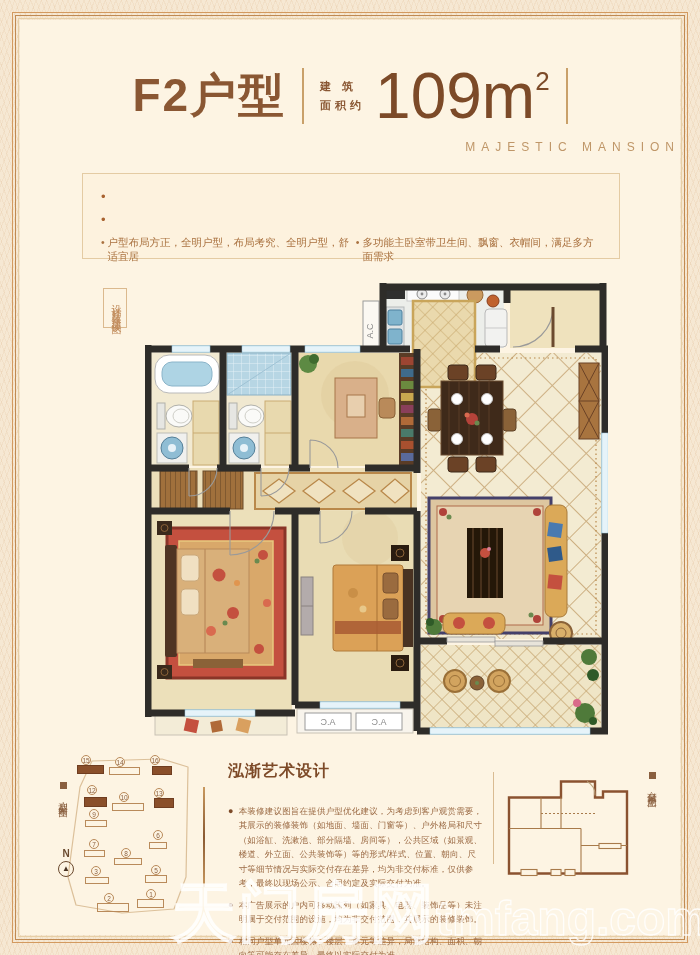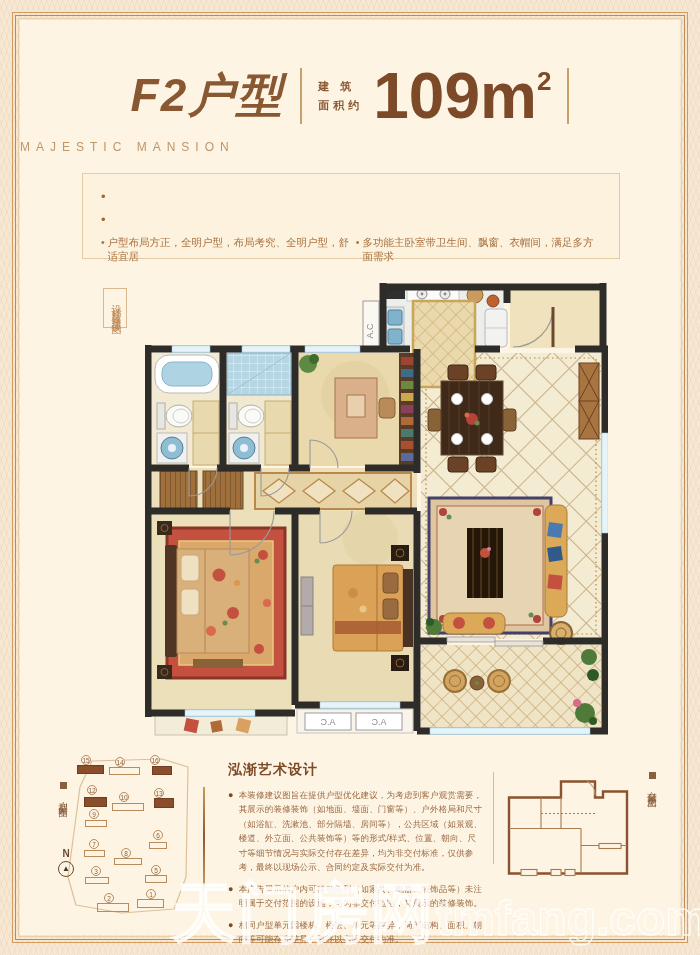--- a/index.html
+++ b/index.html
@@ -10,26 +10,26 @@
       repeating-linear-gradient(-70deg, rgba(205,150,95,0.10) 0 1px, transparent 1px 5px),
       #f6e8d3;}
   .frame{position:absolute;pointer-events:none;}
   .f1{inset:12px;border:1px solid #d39a5f;}
   .f2{inset:15px;border:1px solid #c08a52;}
   .f3{inset:18px;border:1px solid #e7cfa6;}
   .inner{position:absolute;inset:20px;background:#fdf4e3;}
 
   
   .hdr{position:absolute;left:0;top:34px;width:100%;height:84px;display:flex;align-items:center;justify-content:center;gap:16px;}
-  .hdr .big{font-size:46px;font-weight:bold;color:#8a5733;letter-spacing:2px;white-space:nowrap;font-style:italic;}
-  .hdr .num{font-size:64px;font-weight:bold;color:#7c4a28;line-height:1;}
+  .hdr .big{font-size:46px;font-weight:bold;color:#8a5733;letter-spacing:2px;white-space:nowrap;}
+  .hdr .num{font-size:64px;font-weight:normal;color:#7c4a28;line-height:1;}
   .hdr .num sup{font-size:26px;vertical-align:28px;}
   .vdiv{width:2px;height:56px;background:#c9a06a;}
   .areaPre{display:flex;flex-direction:column;gap:4px;color:#8a5733;font-size:11px;font-weight:bold;letter-spacing:4px;margin-right:-6px;}
-  .subtitle{position:absolute;left:0;top:120px;width:100%;text-align:left;color:#bf9668;font-size:12px;letter-spacing:6px;}
+  .subtitle{position:absolute;left:0;top:120px;width:100%;text-align:right;color:#bf9668;font-size:12px;letter-spacing:6px;}
 
   
   .features{position:absolute;left:62px;top:153px;width:500px;height:60px;border:1px solid #e4cba3;background:#fdf2de;padding:12px 18px;}
   .feat-line{display:flex;align-items:baseline;color:#b06a38;font-size:13px;line-height:1.75;}
   .feat-line .dot{margin-right:6px;color:#a8622f;}
   .feat-small{display:flex;justify-content:space-between;font-size:10.5px;color:#a9713f;margin-top:4px;}
   .feat-small span{display:flex;align-items:baseline;}
 
   
   .designer-label{position:absolute;left:83px;top:268px;width:16px;border:1px solid #dbb98e;color:#c08a5a;font-size:10px;padding:7px 3px;writing-mode:vertical-rl;text-orientation:upright;letter-spacing:3px;background:transparent;}
@@ -44,21 +44,21 @@
   .siteplan svg{position:absolute;left:0;top:0;}
   .bldg{position:absolute;border:1px solid #b98a5a;background:transparent;box-sizing:border-box;}
   .bldg.hl{background:#8a4f2a;border-color:#6f3d20;}
   .bnum{position:absolute;width:10px;height:10px;border:1px solid #b98a5a;border-radius:50%;font-size:6.5px;line-height:10px;text-align:center;color:#8a5f3f;background:#fdf4e3;box-sizing:border-box;}
   .compass{position:absolute;left:38px;top:828px;width:16px;text-align:center;color:#6b4a2f;}
   .compass .n{font-size:10px;font-weight:bold;}
   .compass .circ{width:14px;height:14px;border:1px solid #6b4a2f;border-radius:50%;font-size:8px;line-height:13px;color:#4a3322;margin-top:2px;}
   .bdiv1{position:absolute;left:183px;top:767px;width:2px;height:100px;background:linear-gradient(#c9995f,#8a5a33,#c9995f);}
   .bdiv2{position:absolute;left:473px;top:752px;width:1px;height:92px;background:#d9bb92;}
   .btext{position:absolute;left:208px;top:741px;width:256px;}
-  .btitle{font-size:14px;font-weight:bold;color:#7d4a28;letter-spacing:1px;margin-bottom:9px;}
+  .btitle{font-size:16px;font-weight:bold;color:#7d4a28;letter-spacing:1px;margin-bottom:22px;}
   .bullet{display:flex;font-size:8.5px;color:#9b6a44;line-height:1.7;margin-bottom:7px;letter-spacing:.2px;}
   .bullet .dot{margin-right:5px;color:#7d4a28;font-size:9px;}
   .delivery{position:absolute;left:483px;top:746px;}
   .watermark{position:absolute;left:152px;top:850px;display:flex;align-items:baseline;z-index:5;pointer-events:none;white-space:nowrap;}
   .wm-cjk{font-size:64px;font-weight:bold;color:rgba(255,255,255,0.10);-webkit-text-stroke:1.4px rgba(255,255,255,0.85);letter-spacing:2px;}
   .wm-lat{font-size:48px;font-weight:bold;color:rgba(255,255,255,0.10);-webkit-text-stroke:1.3px rgba(255,255,255,0.85);}
 </style>
 </head>
 <body>
 

